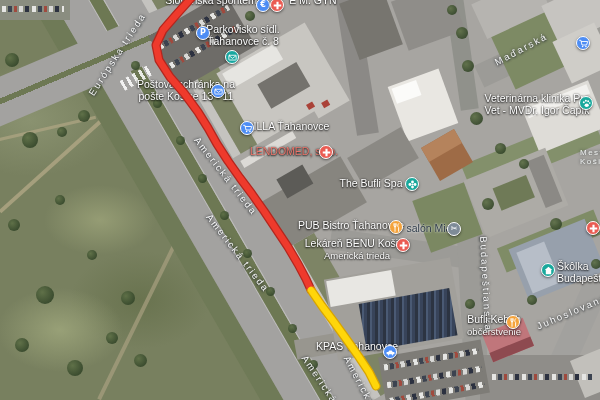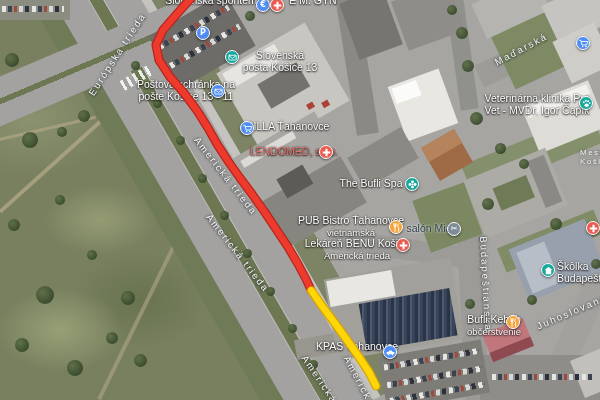--- a/index.html
+++ b/index.html
@@ -194,26 +194,26 @@
     <div class="poi-label" style="left: 313px; top: 1px; transform: translate(-50%, -50%);">
       <div>E M. GYN</div>
     </div>
     <div class="marker" style="left: 270px; top: -2px; background: rgb(234, 91, 82);">
       <svg viewBox="0 0 12 12" width="9" height="9">
         <g fill="#fff">
           <path d="M4.6 1h2.8v3.6H11v2.8H7.4V11H4.6V7.4H1V4.6h3.6z"></path>
         </g>
       </svg>
     </div>
+    <div class="poi-label" style="left: 243px; top: 35px; transform: translate(-50%, -50%);">
+      <div>Parkovisko sídl.</div>
+      <div>Ťahanovce č. 8</div>
+    </div>
     <div class="marker" style="left: 196px; top: 26px; background: rgb(77, 141, 244);">
       <span class="t">P</span>
-    </div>
-    <div class="poi-label" style="left: 280px; top: 61px; transform: translate(-50%, -50%);">
-      <div>Slovenská</div>
-      <div>pošta Košice 13</div>
     </div>
     <div class="marker" style="left: 225px; top: 50px; background: rgb(24, 167, 160);">
       <svg viewBox="0 0 16 12" width="9" height="9">
         <g fill="none" stroke="#fff" stroke-width="1.5" stroke-linecap="round" stroke-linejoin="round">
           <rect x="1.5" y="2" width="13" height="8.5" rx="1"></rect>
           <path d="M2 3l6 4.5L14 3"></path>
         </g>
       </svg>
     </div>
     <div class="poi-label" style="left: 186px; top: 90px; transform: translate(-50%, -50%);">
@@ -261,21 +261,20 @@
           <circle cx="7" cy="3" r="2.2"></circle>
           <circle cx="3" cy="7" r="2.2"></circle>
           <circle cx="11" cy="7" r="2.2"></circle>
           <circle cx="7" cy="11" r="2.2"></circle>
           <circle cx="7" cy="7" r="1.7"></circle>
         </g>
       </svg>
     </div>
     <div class="poi-label" style="left: 351px; top: 226px; transform: translate(-50%, -50%);">
       <div>PUB Bistro Ťahanovce</div>
-      <div class="sub">vietnamská</div>
     </div>
     <div class="marker" style="left: 389px; top: 220px; background: rgb(245, 163, 59);">
       <svg viewBox="0 0 13 14" width="9" height="9">
         <g fill="none" stroke="#fff" stroke-width="1.5" stroke-linecap="round" stroke-linejoin="round">
           <path d="M4.2 1v5.2M2.6 1v3.2a1.6 1.6 0 0 0 3.2 0V1M4.2 6.2V13"></path>
           <path d="M9.8 1c-1.7 1.6-1.7 4.6 0 6v6"></path>
         </g>
       </svg>
     </div>
     <div class="poi-label" style="left: 357px; top: 249px; transform: translate(-50%, -50%);">

